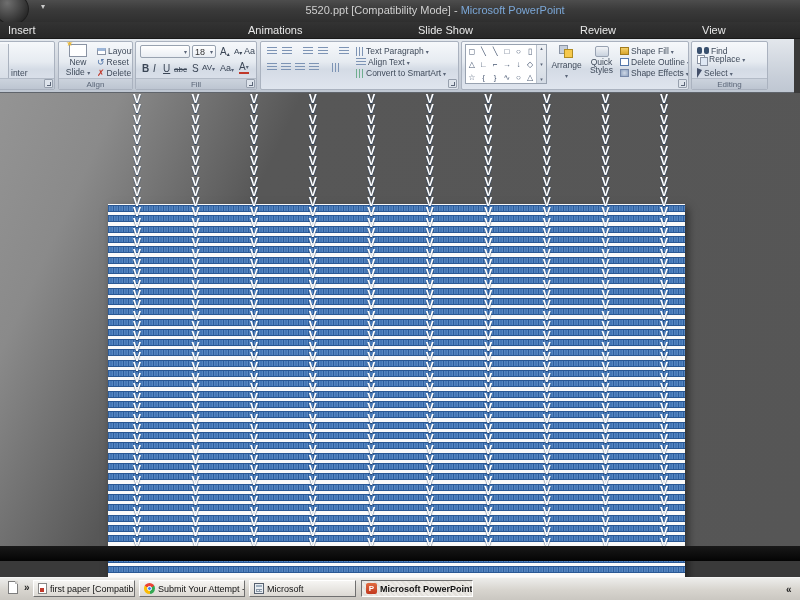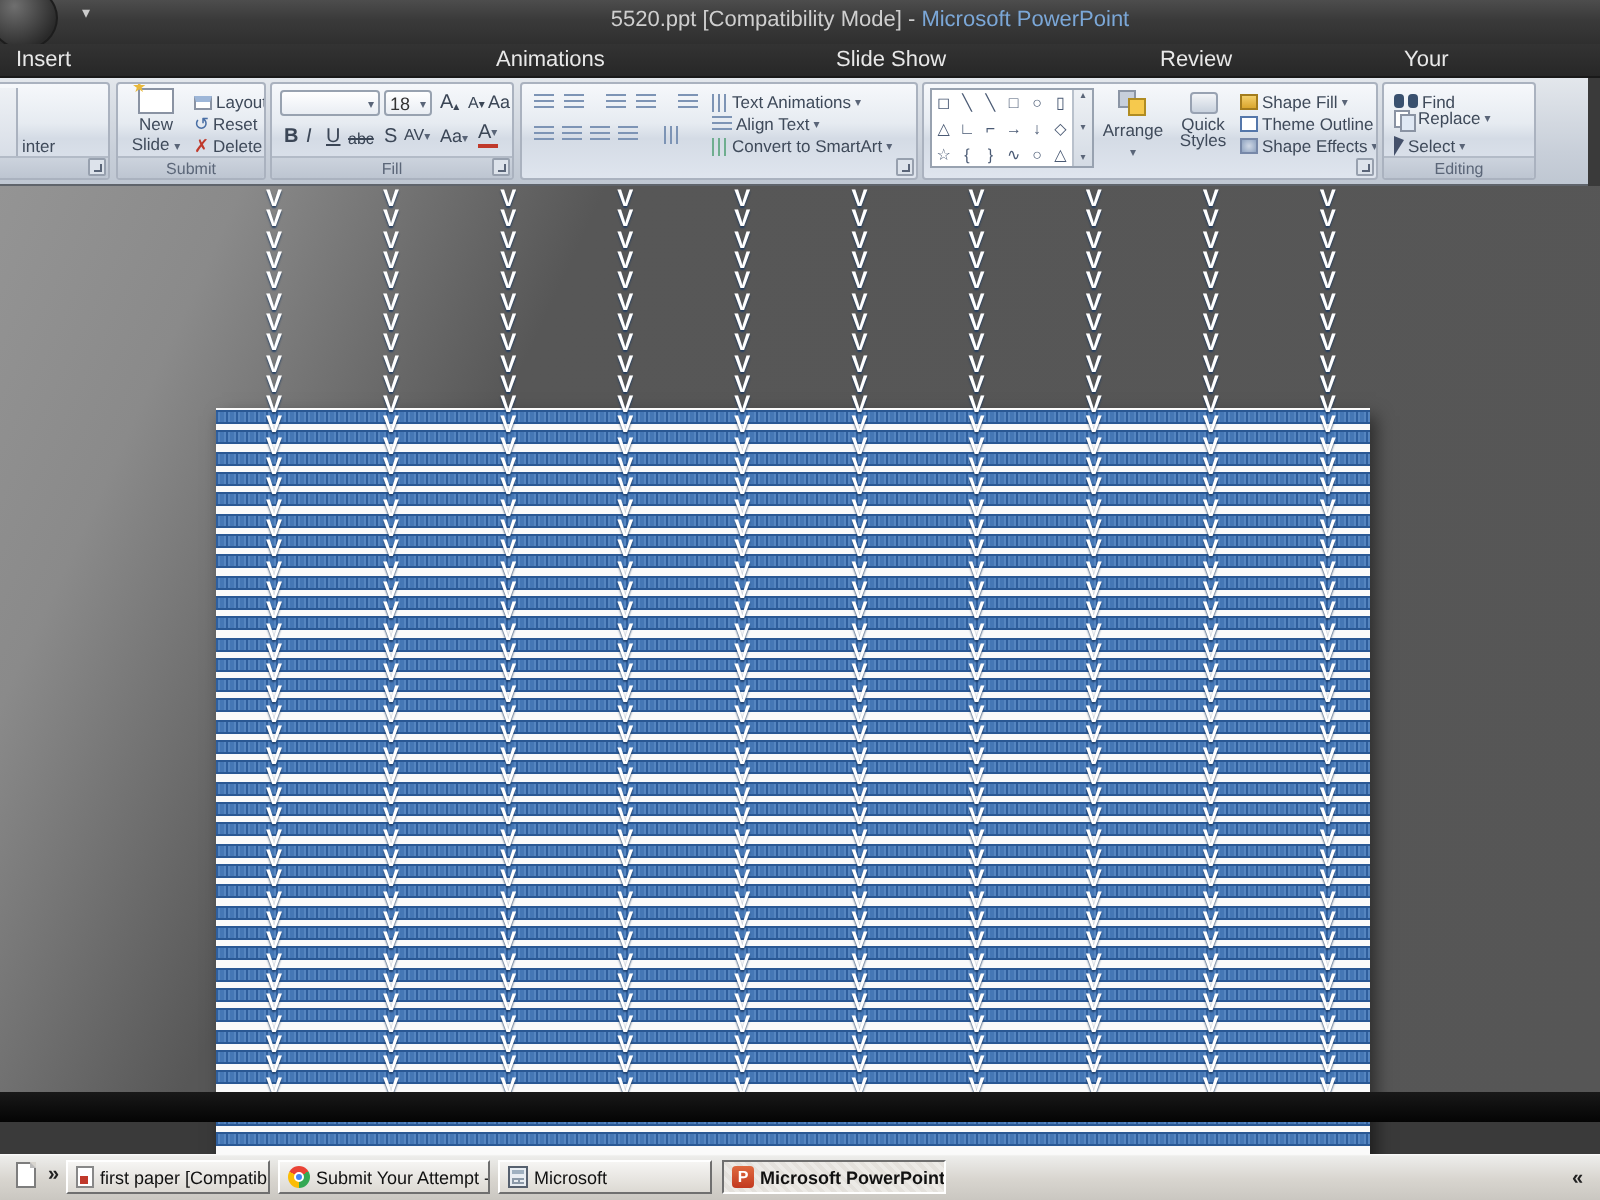--- a/index.html
+++ b/index.html
@@ -174,21 +174,21 @@
       <span class="app">Microsoft PowerPoint</span>
     </div>
   </div>
 
   <div class="tabrow" id="tabrow">
       <span style="left: 8px;">Insert</span>
       <span style="left: 118px; margin-top: 20px;">Design</span>
       <span style="left: 248px;">Animations</span>
       <span style="left: 418px;">Slide Show</span>
       <span style="left: 580px;">Review</span>
-      <span style="left: 702px;">Your</span>
+      <span style="left: 702px;">View</span>
     </div>
 
   <div class="ribbon">
 
     <div class="group" style="left:-2px; width:57px;">
       <div class="paste-cut"></div>
       <div class="rbtn" style="left:12px; top:26px;">
         <span>inter</span>
       </div>
       <div class="glabel"></div>
@@ -209,21 +209,21 @@
 
       </div>
       <div class="rbtn" style="left:38px; top:15px;">
         <span class="reset-icon">↺</span>
         <span>Reset</span>
       </div>
       <div class="rbtn" style="left:38px; top:26px;">
         <span class="del-icon">✗</span>
         <span>Delete</span>
       </div>
-      <div class="glabel">Submit</div>
+      <div class="glabel">Align</div>
     </div>
 
     <div class="group" style="left:135px; width:122px;">
       <div class="combo" style="left:4px; top:3px; width:50px;">
         <span></span>
         <span class="arr">▾</span>
       </div>
       <div class="combo" style="left:56px; top:3px; width:24px;">
         <span>18</span>
         <span class="arr">▾</span>
@@ -286,21 +286,21 @@
           <span class="il"></span>
         </div>
       <div class="mini" style="position:absolute; left:46px; top:19px;">
           <span class="il"></span>
         </div>
       <div class="mini" style="position:absolute; left:68px; top:19px;">
           <span class="ilv"></span>
         </div>
       <div class="rbtn" style="left:95px; top:4px;">
         <span class="ilv"></span>
-        <span>Text Animations</span>
+        <span>Text Paragraph</span>
         <span class="arr">▾</span>
       </div>
       <div class="rbtn" style="left:95px; top:15px;">
         <span class="il"></span>
         <span>Align Text</span>
         <span class="arr">▾</span>
       </div>
       <div class="rbtn" style="left:95px; top:26px;">
         <span class="ilv" style="background:repeating-linear-gradient(90deg,#6fae8f 0 1px, transparent 1px 3px);"></span>
         <span>Convert to SmartArt</span>
@@ -349,21 +349,21 @@
         <div class="qs-icon"></div>
         <span style="display:inline-block; width:30px; line-height:8px;">Quick Styles</span>
       </div>
       <div class="rbtn" style="left:158px; top:4px;">
         <span class="fill-icon"></span>
         <span>Shape Fill</span>
         <span class="arr">▾</span>
       </div>
       <div class="rbtn" style="left:158px; top:15px;">
         <span class="outl-icon"></span>
-        <span>Theme Outline</span>
+        <span>Delete Outline</span>
         <span class="arr">▾</span>
       </div>
       <div class="rbtn" style="left:158px; top:26px;">
         <span class="eff-icon"></span>
         <span>Shape Effects</span>
         <span class="arr">▾</span>
       </div>
       <div class="launcher"></div>
     </div>
 

